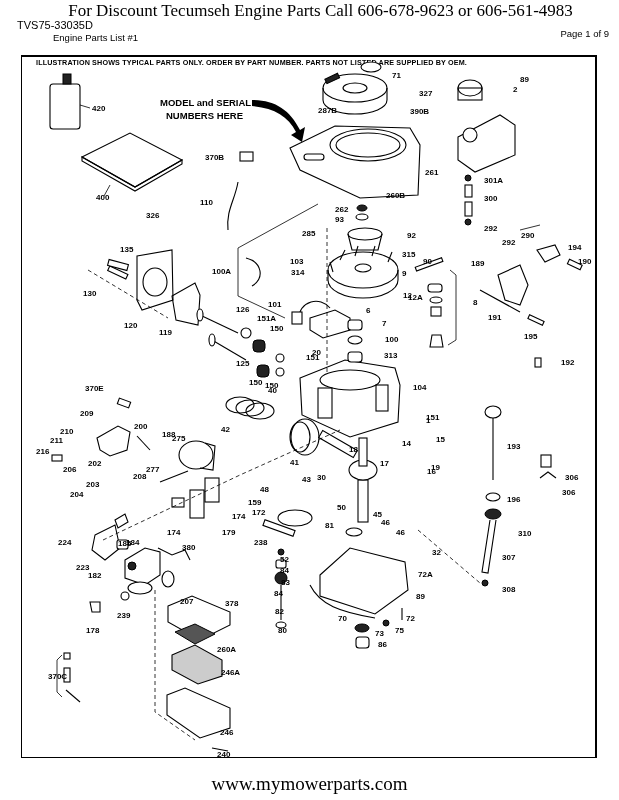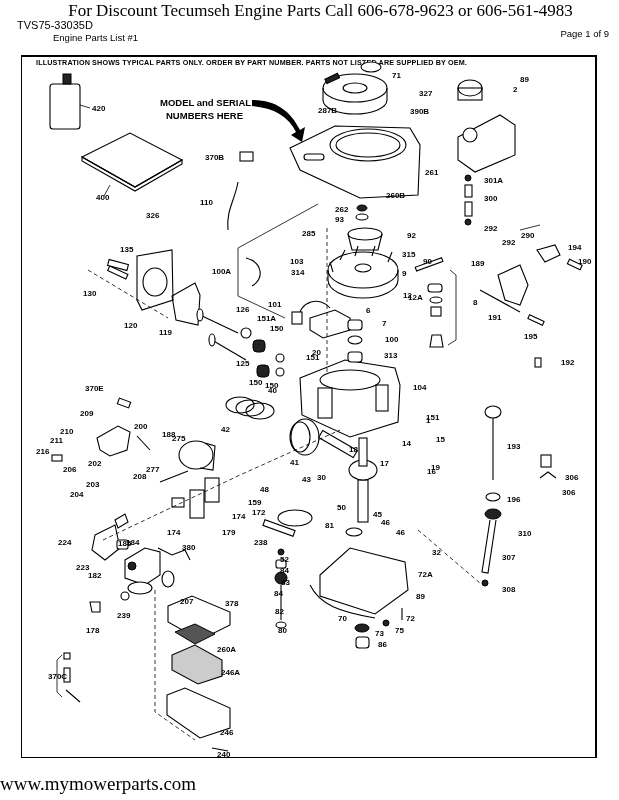--- a/index.html
+++ b/index.html
@@ -4,21 +4,21 @@
 <style>
   html, body { margin: 0; padding: 0; background: #ffffff; }
   body { width: 619px; height: 800px; position: relative; overflow: hidden; font-family: "Liberation Sans", sans-serif; color: #000; }
   .hdr-title { position: absolute; left: 0; top: 2px; width: 619px; text-align: center; font-family: "Liberation Serif", serif; font-size: 17px; line-height: 18px; white-space: nowrap; padding-left: 11px; }
   .hdr-model { position: absolute; left: 17px; top: 20px; font-size: 11px; line-height: 11px; }
   .hdr-page { position: absolute; right: 10px; top: 20px; font-size: 9.5px; line-height: 11px; margin-top: 8px; }
   .hdr-list { position: absolute; left: 17px; top: 32px; font-size: 9.5px; line-height: 11px; margin-left: 36px; }
   .frame { position: absolute; left: 21px; top: 56px; width: 576px; height: 702px; border: 1.5px solid #000; border-right-width: 2px; box-sizing: border-box; }
   .frame-line { position: absolute; left: 21px; top: 55px; width: 576px; height: 2px; background: #000; }
   .disclaimer { position: absolute; left: 36px; top: 58px; font-size: 7.2px; font-weight: bold; letter-spacing: 0.15px; white-space: nowrap; }
-  .footer { position: absolute; left: 0; top: 773px; width: 619px; font-family: "Liberation Serif", serif; font-size: 19px; line-height: 22px; }
+  .footer { position: absolute; left: 0; top: 773px; width: 619px; text-align: center; font-family: "Liberation Serif", serif; font-size: 19px; line-height: 22px; }
   svg.diagram { position: absolute; left: 0; top: 0; width: 619px; height: 800px; }
   .callout { font-family: "Liberation Sans", sans-serif; font-size: 8px; font-weight: bold; fill: #000; }
   .note { font-family: "Liberation Sans", sans-serif; font-size: 9.5px; font-weight: bold; fill: #000; }
   .part { fill: none; stroke: #000; stroke-width: 1.1; }
   .partf { fill: #fff; stroke: #000; stroke-width: 1.1; }
   .dark { fill: #222; stroke: #000; stroke-width: 1; }
   .lead { stroke: #000; stroke-width: 0.8; fill: none; }
   .dash { stroke: #000; stroke-width: 0.8; fill: none; stroke-dasharray: 4 3; }
 </style>
 </head>

